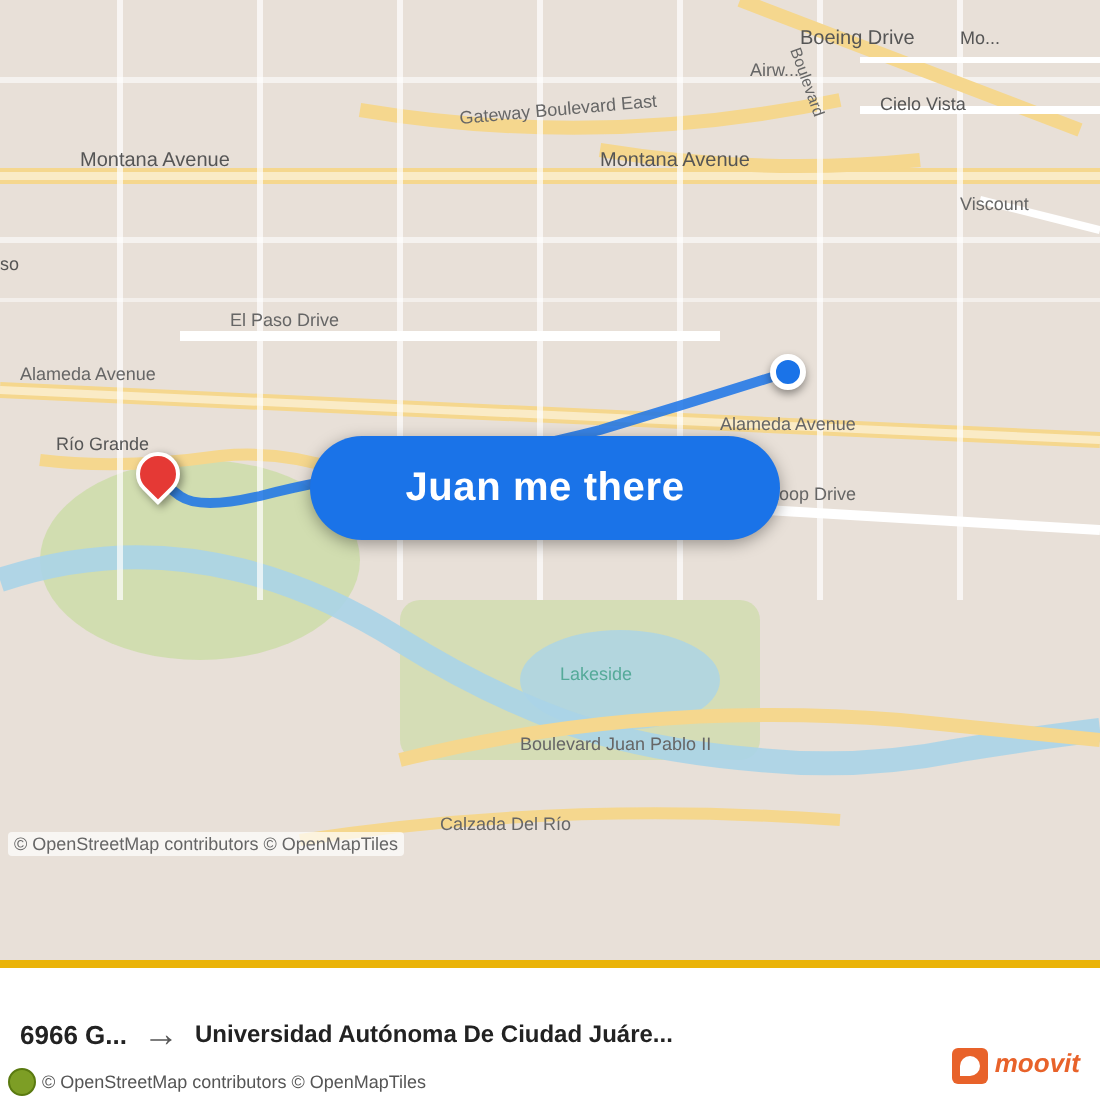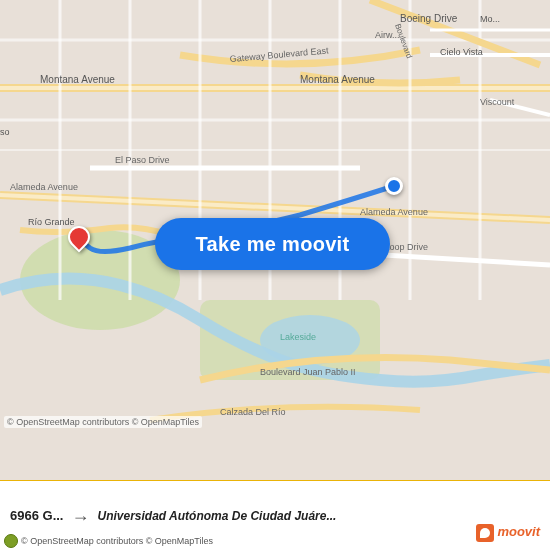--- a/index.html
+++ b/index.html
@@ -86,21 +86,21 @@
     }
 
     
     #bottom-bar {
       width: 550px;
       height: 70px;
       background-color: #ffffff;
       display: flex;
       align-items: center;
       padding: 0 10px;
-      border-top: 1px solid #eab308;
+      border-top: 4px solid #eab308;
       position: relative;
     }
 
     .attribution {
       font-size: 9px;
       color: #666;
       position: absolute;
       bottom: 52px;
       left: 4px;
       background: rgba(255,255,255,0.7);
@@ -133,21 +133,20 @@
       flex: 1;
       min-width: 0;
     }
     .bottom-to-label {
       font-size: 12px;
       font-weight: 600;
       color: #222;
       white-space: nowrap;
       overflow: hidden;
       text-overflow: ellipsis;
-      font-style: italic;
     }
 
     
     .moovit-logo {
       position: absolute;
       bottom: 8px;
       right: 10px;
       display: flex;
       gap: 3px;
     }
@@ -274,21 +273,21 @@
     <span>© OpenStreetMap contributors © OpenMapTiles</span>
   </div>
 
   <div class="dot-blue"></div>
 
   <div class="pin-red">
     <div class="pin-red-circle"></div>
   </div>
 
   <div class="take-me-there-btn">
-    <span>Take me moovit</span>
+    <span>Juan me there</span>
   </div>
 </div>
 
 <div id="bottom-bar">
   <div class="bottom-from">
     <span class="bottom-from-label">6966 G...</span>
   </div>
   <span class="bottom-arrow">→</span>
   <div class="bottom-to">
     <span class="bottom-to-label">Universidad Autónoma De Ciudad Juáre...</span>

